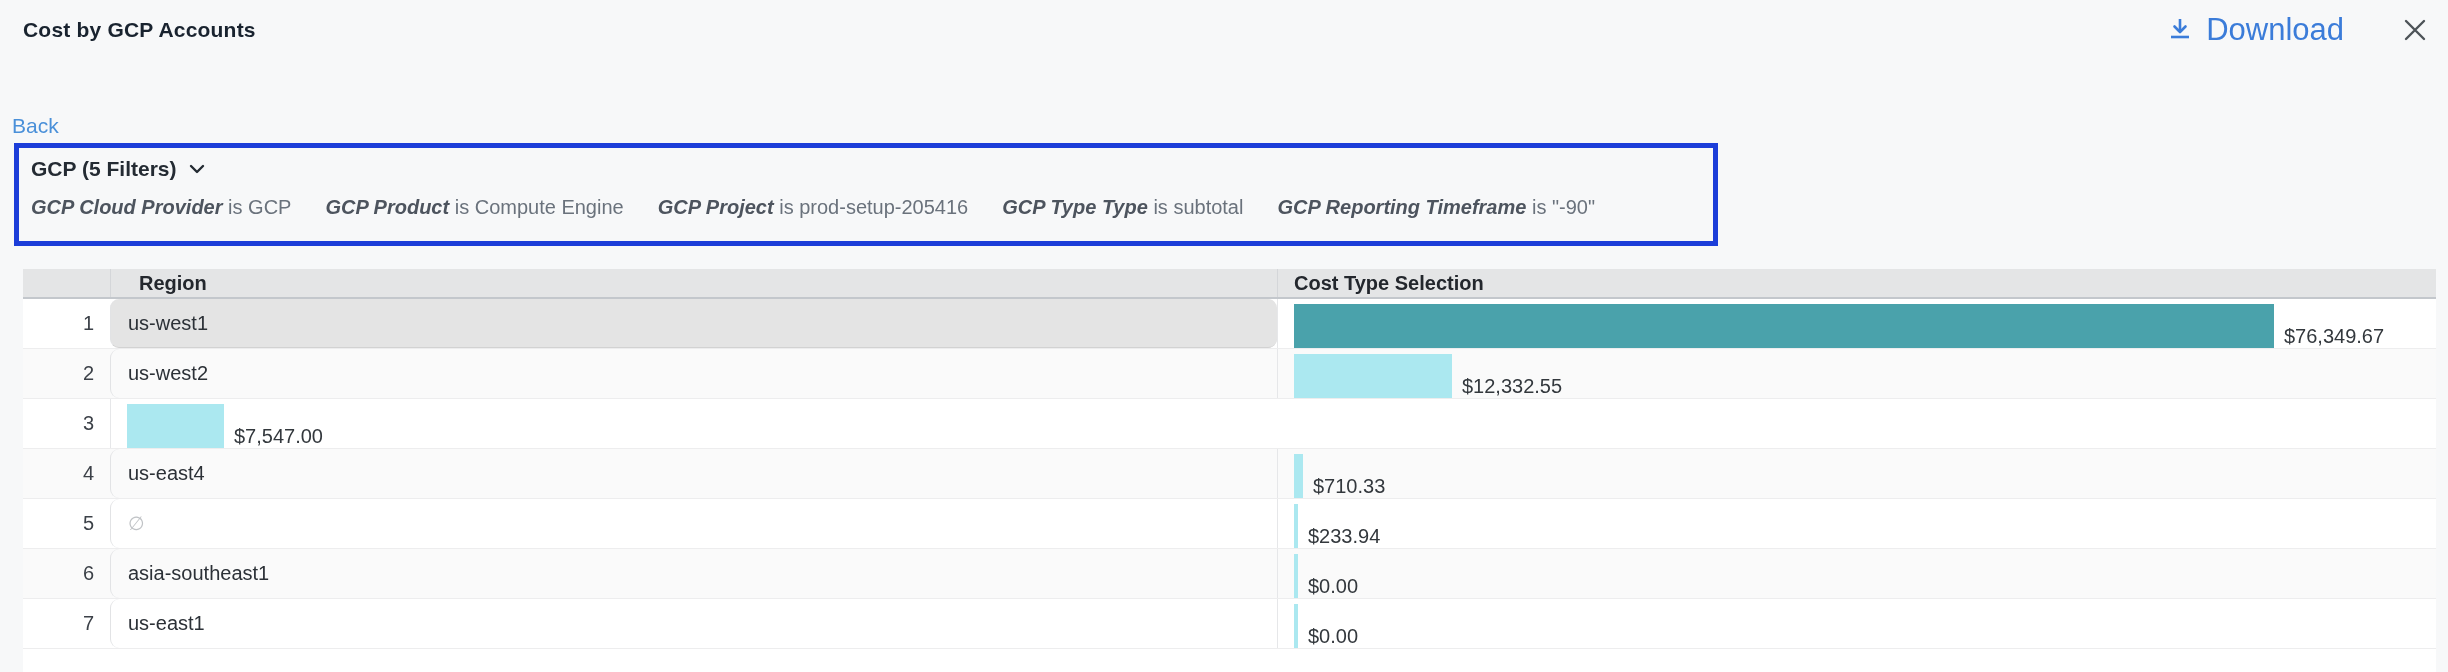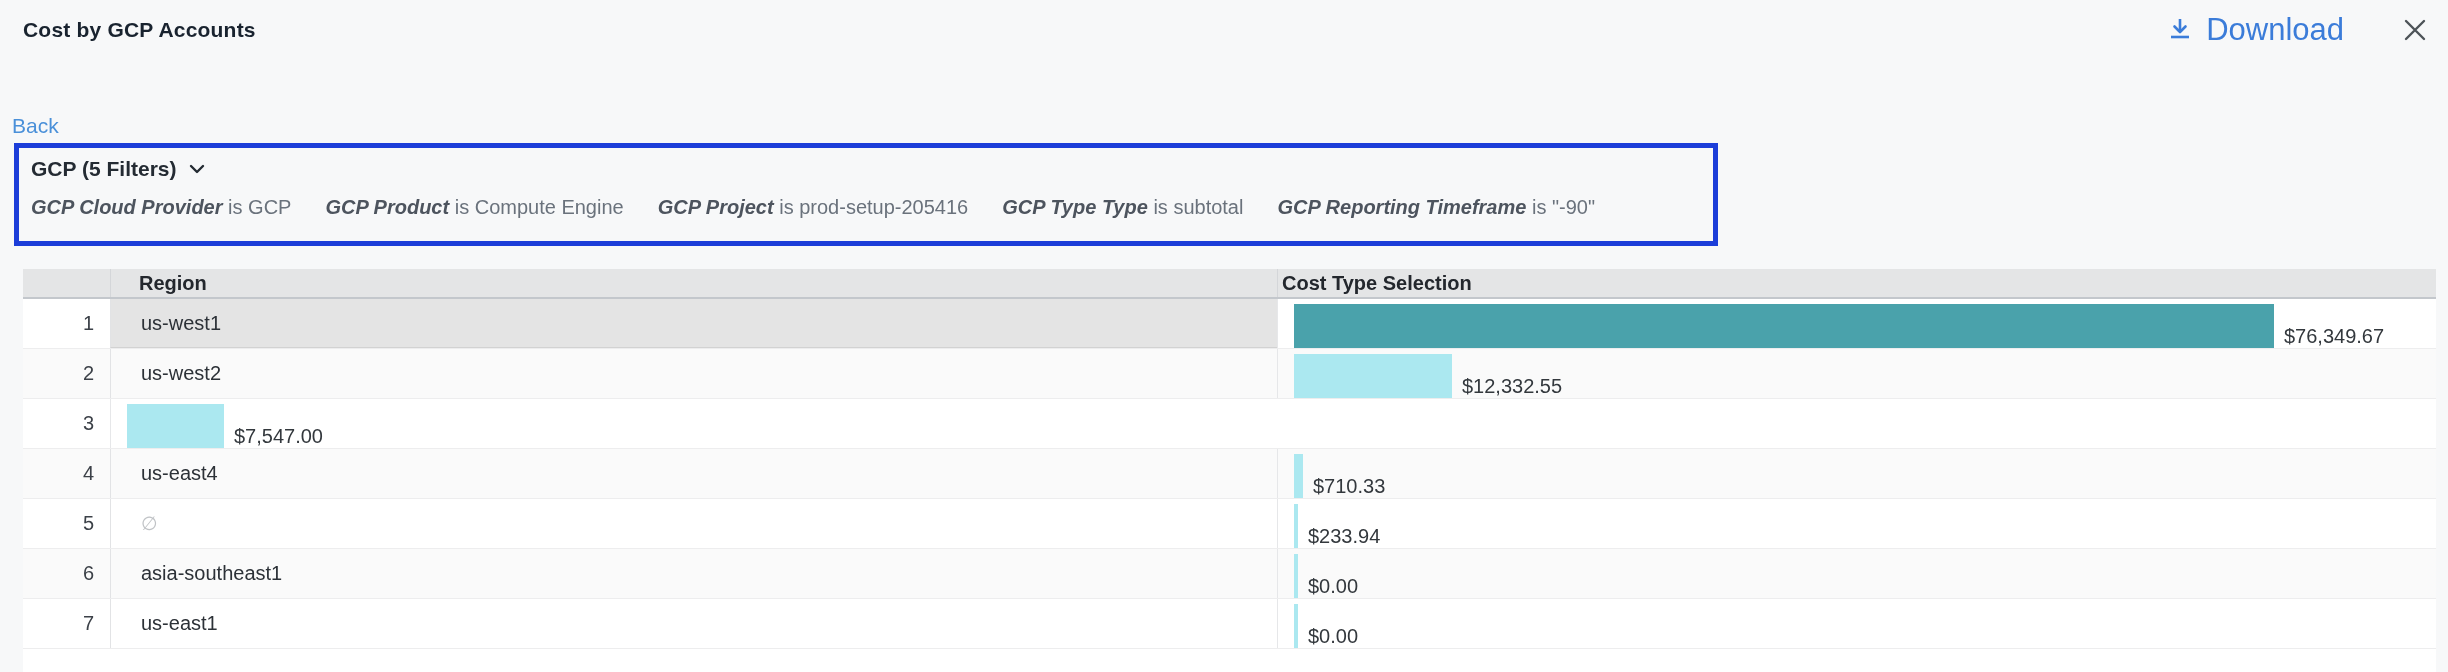--- a/index.html
+++ b/index.html
@@ -54,26 +54,26 @@
     width: 2413px; height: 403px;
     background: #ffffff; overflow: hidden;
   }
   .thead {
     display: flex; height: 30px; align-items: center;
     background: #e4e5e6; border-bottom: 2px solid #c3c7cc;
     font-size: 20px; font-weight: 700; color: #23272d;
   }
   .th-num { width: 87px; height: 100%; }
   .th-region { width: 1167px; height: 100%; display: flex; align-items: center; padding-left: 28px; border-left: 1px solid #d4d6d9; cursor: pointer; }
-  .th-value { flex: 1; height: 100%; display: flex; align-items: center; padding-left: 4px; border-left: 1px solid #d4d6d9; cursor: pointer; }
+  .th-value { flex: 1; height: 100%; display: flex; align-items: center; padding-left: 16px; border-left: 1px solid #d4d6d9; cursor: pointer; }
 
   .t-row { display: flex; height: 50px; font-size: 20px; border-bottom: 1px solid #ededee; background: #ffffff; cursor: pointer; }
   .t-row.alt { background: #fafafa; }
   .cell-num { width: 87px; display: flex; align-items: center; justify-content: flex-end; padding-right: 16px; color: #3c4148; }
-  .cell-region { width: 1167px; display: flex; align-items: center; padding-left: 30px; border-left: 1px solid #e2e3e5; color: #2c3137; }
+  .cell-region { width: 1167px; display: flex; align-items: center; padding-left: 17px; border-left: 1px solid #e2e3e5; color: #2c3137; border-radius: 9px; }
   .t-row.selected .cell-region { background: #e4e4e4; border-bottom: 1px solid #d2d2d2; }
   .cell-region.null-region { color: #c0c3c6; font-size: 19px; }
   .cell-value { flex: 1; display: flex; align-items: flex-end; padding-left: 16px; border-left: 1px solid #e6e7e9; gap: 10px; }
   .bar { height: 44px; background: #abe8f0; flex: none; }
   .bar.max { background: #4aa2ab; }
   .bar-label { color: #33383d; white-space: nowrap; }
 
   svg { display: block; }
 </style>
 </head>

